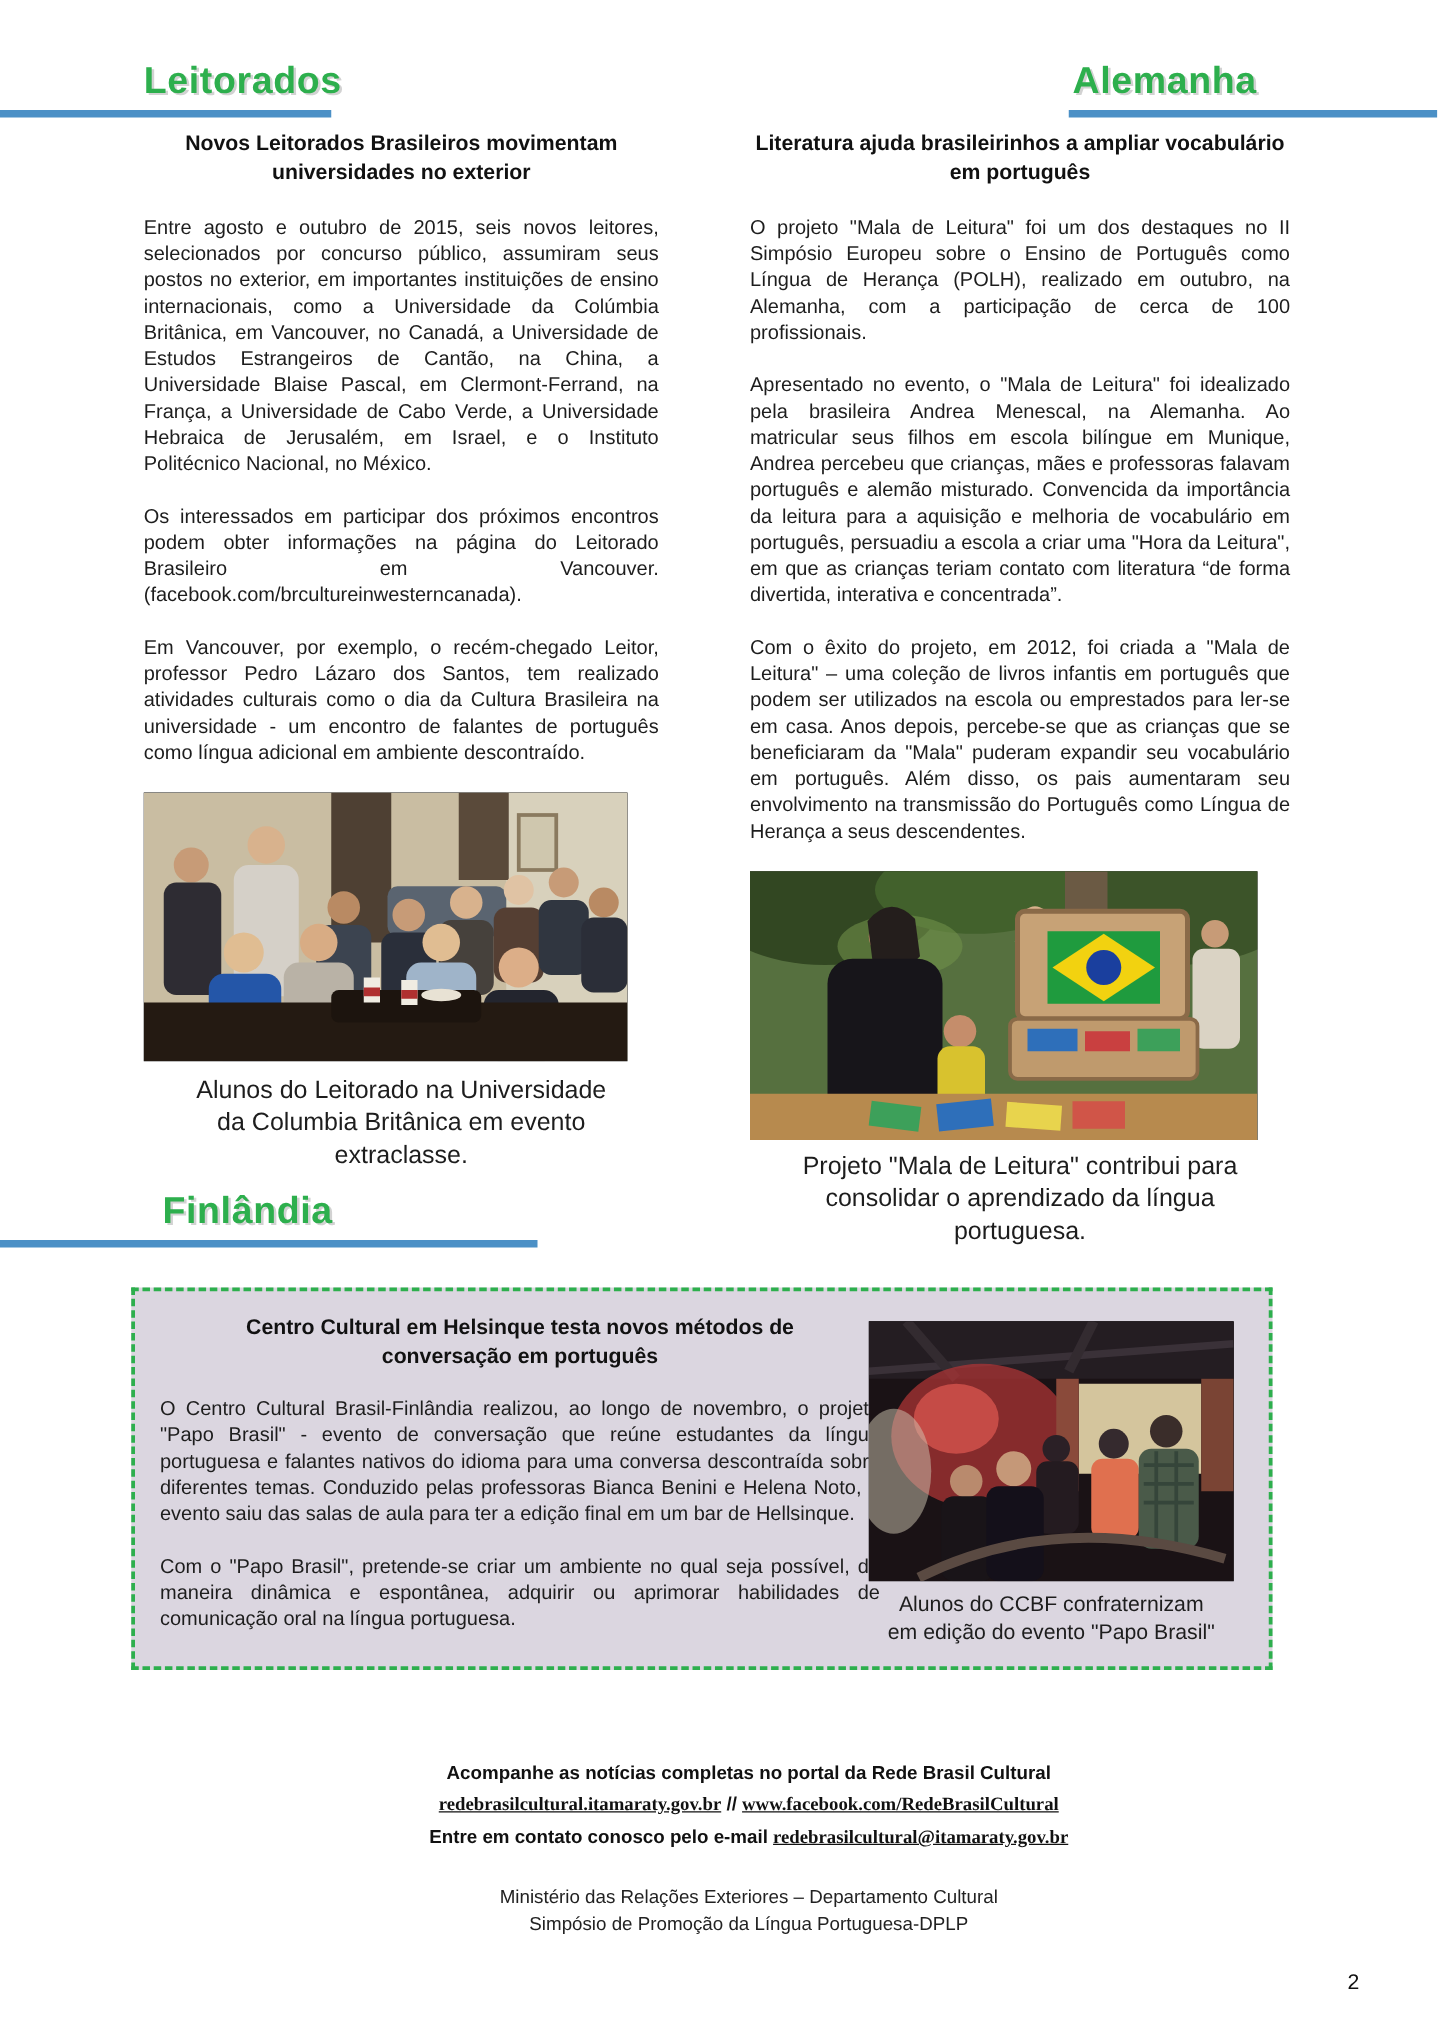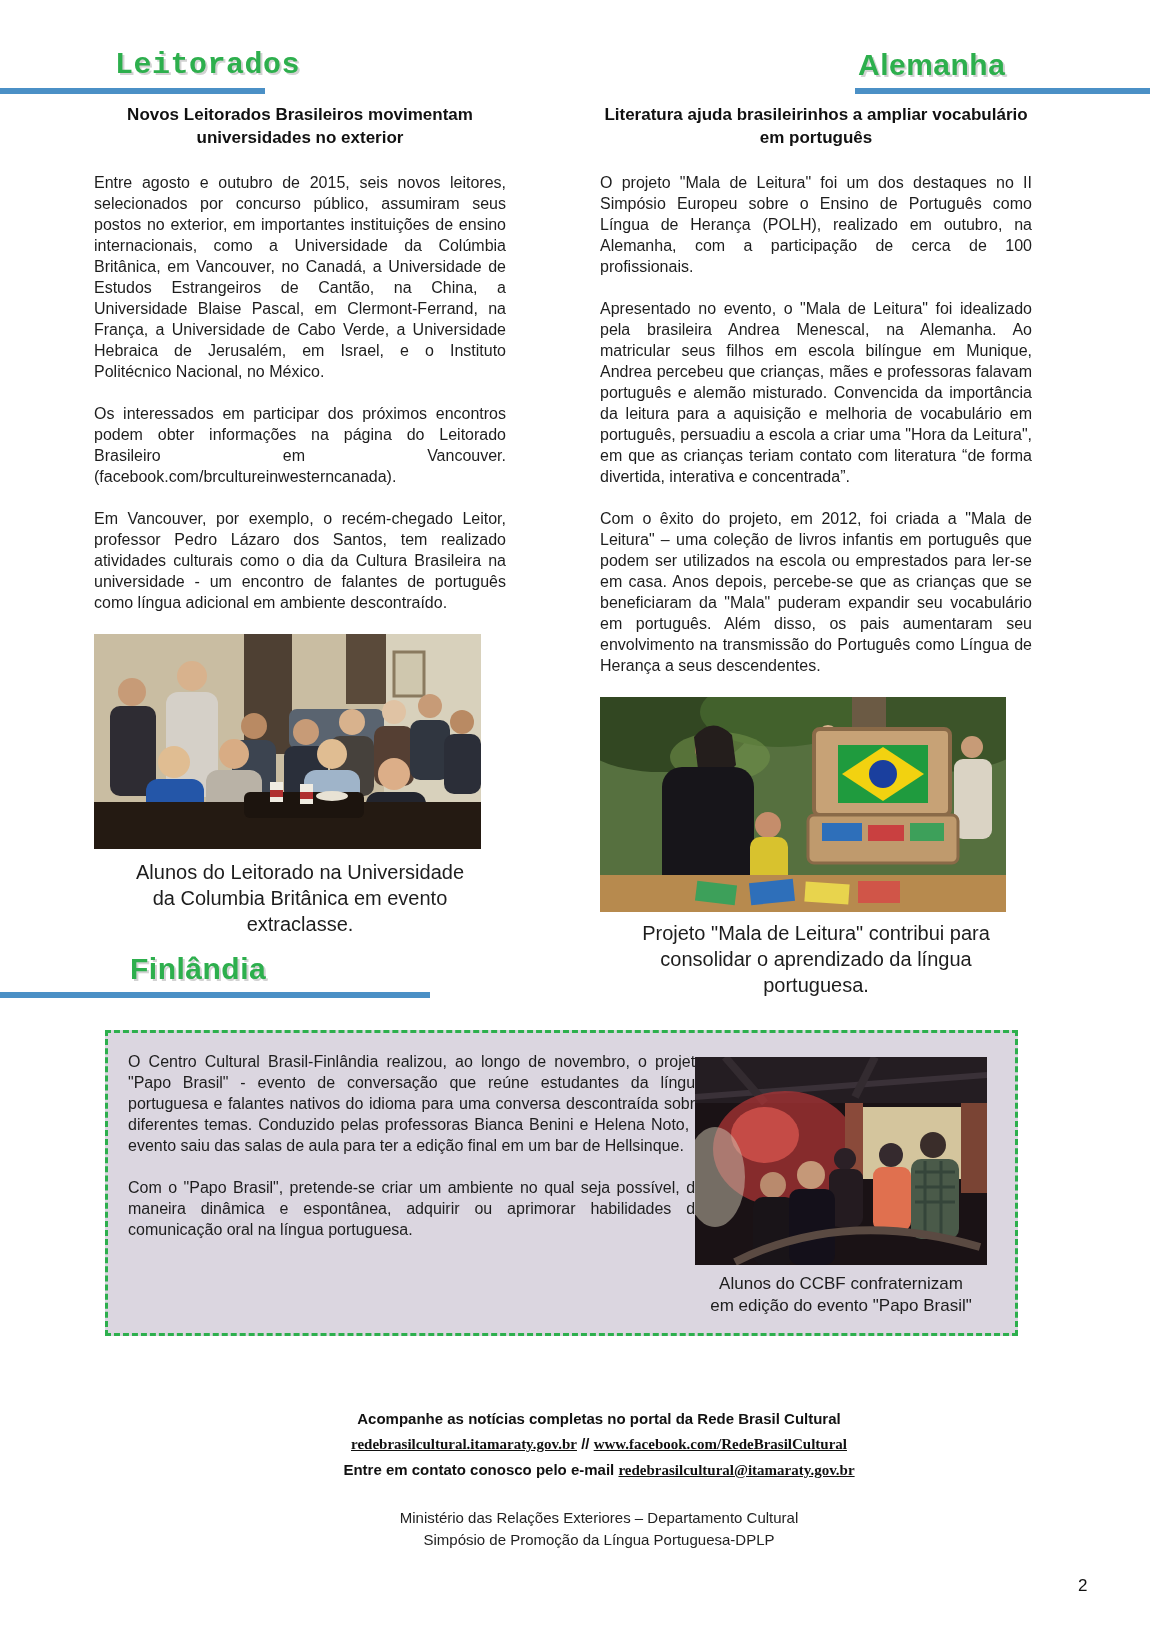--- a/index.html
+++ b/index.html
@@ -69,27 +69,27 @@
   .page-number{
     position:absolute;left:1078px;top:1576px;
     font-size:17px;color:#111;
   }
 </style>
 </head>
 <body>
 
 <div class="page">
 
-  <div class="tag" style="left:115px;top:48px;font-family:Liberation Mono, monospace;">Leitorados</div>
+  <div class="tag" style="left:115px;top:48px;">Leitorados</div>
   <div class="tag-bar" style="left:0;top:88px;width:265px;"></div>
 
   <div class="tag" style="left:858px;top:48px;">Alemanha</div>
   <div class="tag-bar" style="left:855px;top:88px;width:295px;"></div>
 
-  <div class="column" style="left:94px;top:104px;width:412px;">
+  <div class="column" style="left:115px;top:104px;width:412px;">
     <h2 class="article-title">Novos Leitorados Brasileiros movimentam universidades no exterior</h2>
     <p class="para">Entre agosto e outubro de 2015, seis novos leitores, selecionados por concurso público, assumiram seus postos no exterior, em importantes instituições de ensino internacionais, como a Universidade da Colúmbia Britânica, em Vancouver, no Canadá, a Universidade de Estudos Estrangeiros de Cantão, na China, a Universidade Blaise Pascal, em Clermont-Ferrand, na França, a Universidade de Cabo Verde, a Universidade Hebraica de Jerusalém, em Israel, e o Instituto Politécnico Nacional, no México.</p>
     <p class="para">Os interessados em participar dos próximos encontros podem obter informações na página do Leitorado Brasileiro em Vancouver. (facebook.com/brcultureinwesterncanada).</p>
     <p class="para">Em Vancouver, por exemplo, o recém-chegado Leitor, professor Pedro Lázaro dos Santos, tem realizado atividades culturais como o dia da Cultura Brasileira na universidade - um encontro de falantes de português como língua adicional em ambiente descontraído.</p>
 
     <div class="photo" style="width:387px;height:215px;margin-top:14px;">
       <svg width="387" height="215" viewBox="0 0 387 215" xmlns="http://www.w3.org/2000/svg">
         <rect width="387" height="215" fill="#c9bda2"></rect>
         <rect x="290" width="97" height="215" fill="#d8d1bc"></rect>
         <rect x="150" y="0" width="48" height="120" fill="#4e4033"></rect>
@@ -182,20 +182,21 @@
       </svg>
     </div>
     <div class="caption" style="width:380px;margin-top:8px;">Projeto "Mala de Leitura" contribui para consolidar o aprendizado da língua portuguesa.</div>
   </div>
 
   <div class="tag" style="left:130px;top:952px;">Finlândia</div>
   <div class="tag-bar" style="left:0;top:992px;width:430px;"></div>
 
   <div class="fin-box">
     <div class="fin-text">
+      <h3 class="fin-title">Centro Cultural em Helsinque testa novos métodos de conversação em português</h3>
       <p class="para">O Centro Cultural Brasil-Finlândia realizou, ao longo de novembro, o projeto "Papo Brasil" - evento de conversação que reúne estudantes da língua portuguesa e falantes nativos do idioma para uma conversa descontraída sobre diferentes temas. Conduzido pelas professoras Bianca Benini e Helena Noto, o evento saiu das salas de aula para ter a edição final em um bar de Hellsinque.</p>
       <p class="para" style="margin-bottom:0;">Com o "Papo Brasil", pretende-se criar um ambiente no qual seja possível, de maneira dinâmica e espontânea, adquirir ou aprimorar habilidades de comunicação oral na língua portuguesa.</p>
     </div>
     <div class="fin-photo-wrap">
       <div class="photo" style="width:292px;height:208px;">
         <svg width="292" height="208" viewBox="0 0 292 208" xmlns="http://www.w3.org/2000/svg">
           <rect width="292" height="208" fill="#1a1215"></rect>
           <rect width="292" height="46" fill="#241d22"></rect>
           <path d="M0 40 L292 18" stroke="#3a3138" stroke-width="6"></path>
           <path d="M30 0 L70 46" stroke="#332b30" stroke-width="8"></path>

